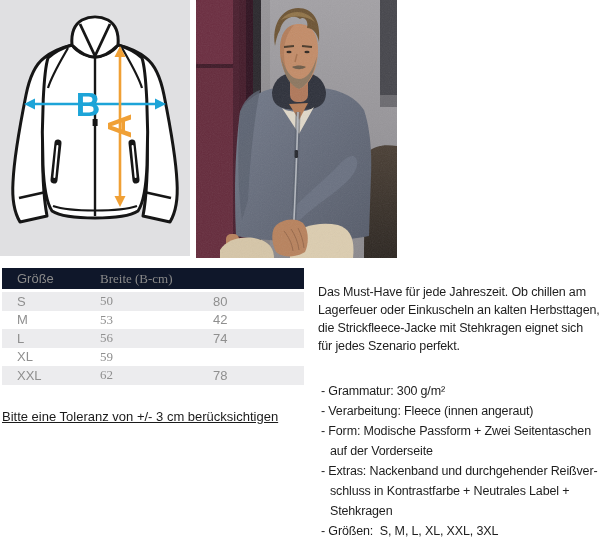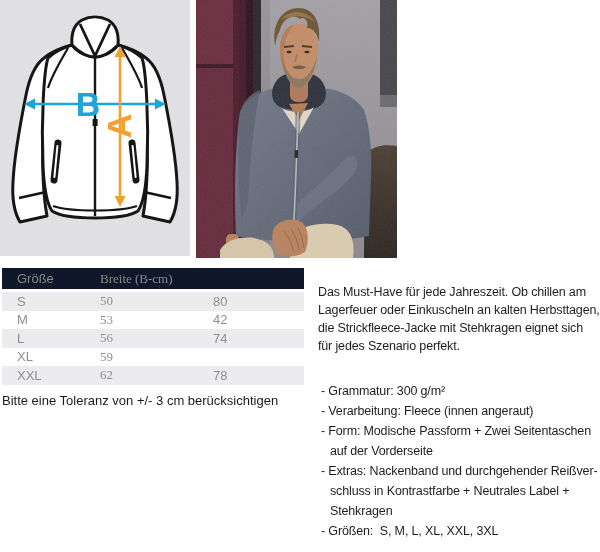--- a/index.html
+++ b/index.html
@@ -18,21 +18,21 @@
 
   
   .size-table { position:absolute; left:2px; top:268px; width:302px; font-size:13px; color:#8f8f8f; }
   .t-row { display:grid; grid-template-columns:97px 113px 92px; align-items:center; }
   .t-head { background:#0f172a; height:21px; margin-bottom:3px; color:#8a8a8a; }
   .t-body .t-row { height:18.5px; }
   .t-body .t-row:nth-child(odd) { background:#ececee; }
   .t-cell:first-child { padding-left:15px; }
   .t-cell:nth-child(2) { padding-left:1px;font-family:Liberation Serif, serif; }
   .t-cell:nth-child(3) { padding-left:1px; }
-  .tolerance-note { margin-top:8px; color:#1b1b1b; font-size:13px; white-space:nowrap; }
+  .tolerance-note { margin-top:24px; color:#1b1b1b; font-size:13px; white-space:nowrap;text-decoration:underline; }
 
   
   .description { position:absolute; left:318px; top:261px; width:282px; color:#1d1d1d;
                  font-size:12.5px; letter-spacing:-0.15px;margin-top:22px; }
   .description p { line-height:18px; }
   .bullets { margin-top:26px; line-height:20px; }
   .bullet { white-space:pre-wrap; text-indent:-9px; padding-left:12px; }
 </style>
 </head>
 <body>

